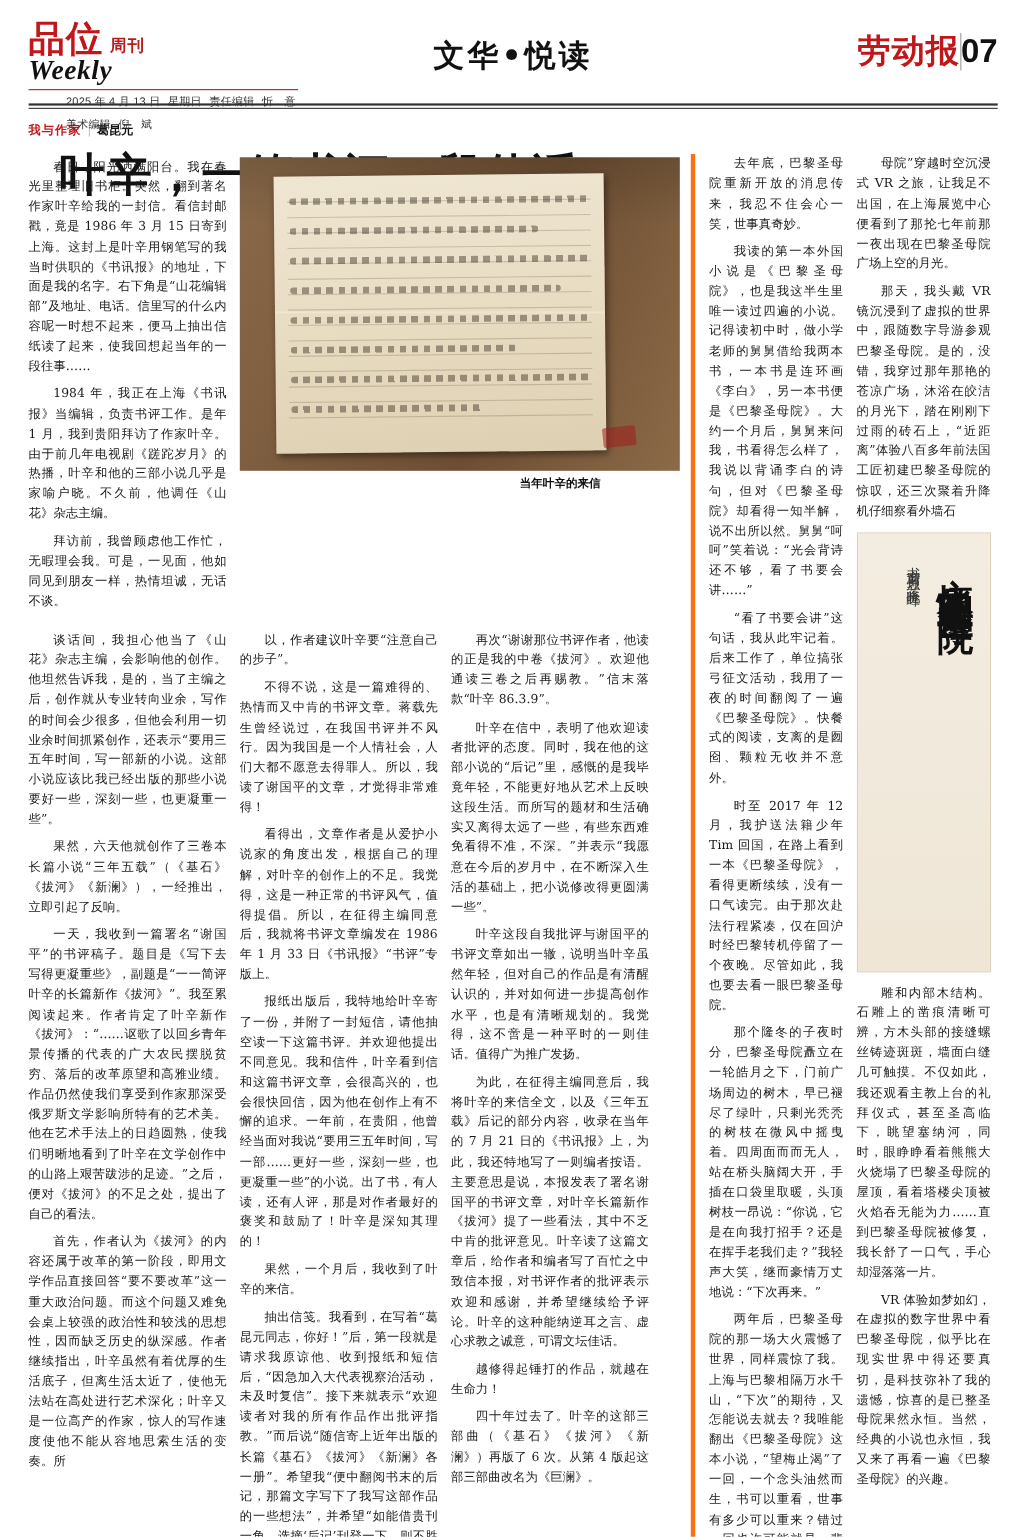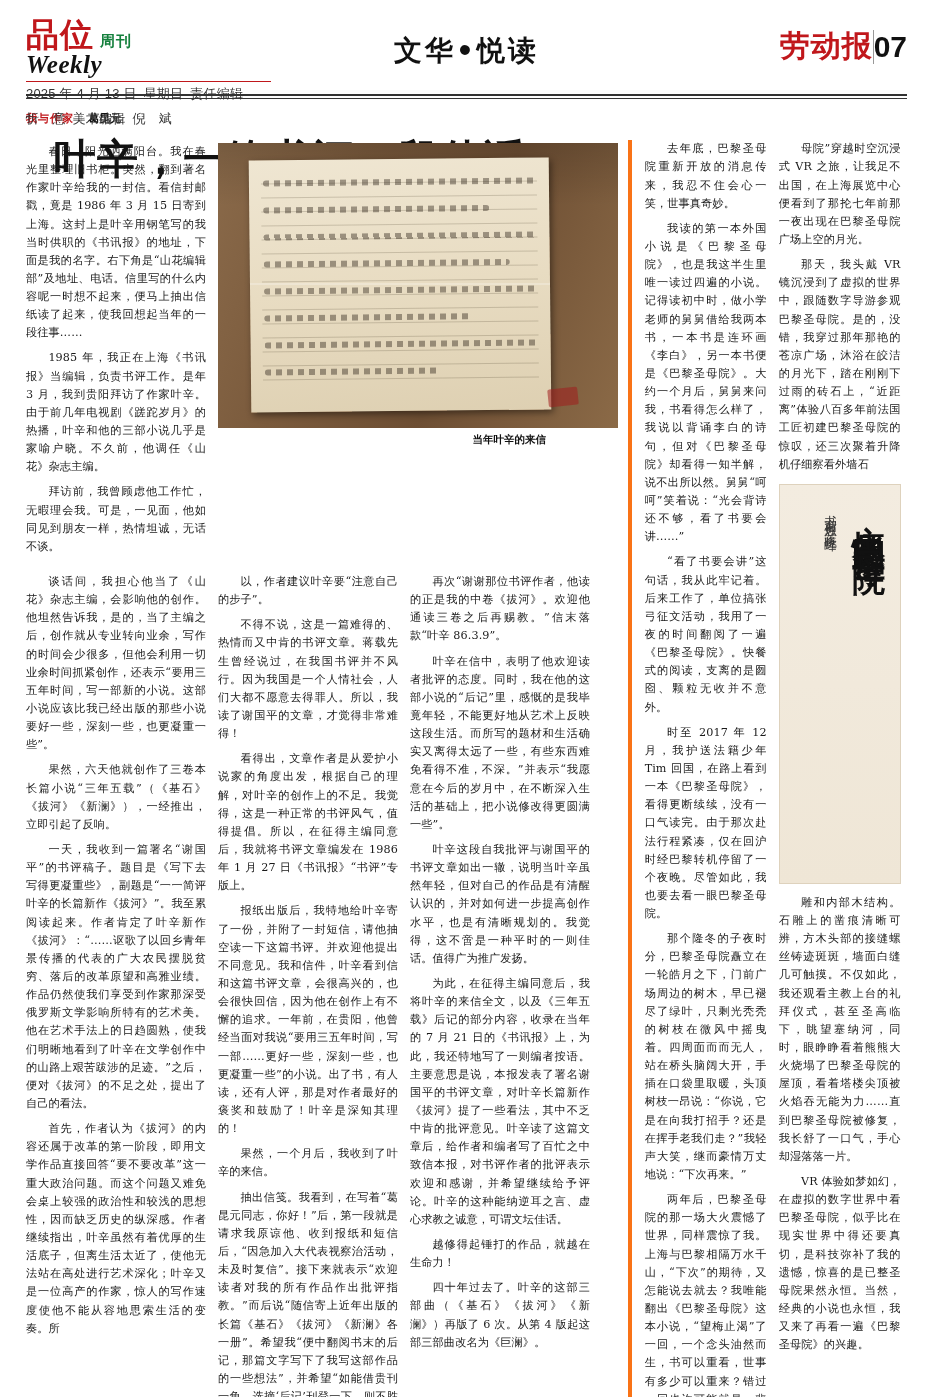--- a/index.html
+++ b/index.html
@@ -43,48 +43,49 @@
   .mast-logo .big {
     font-family: "DejaVu Serif", serif;
     font-weight: bold;
     font-size: 33px;
     color: #c0171b;
     letter-spacing: 1px;
     line-height: 1;
   }
   .mast-logo .zk {
     font-size: 15px;
-    color: #15803d;
+    color: #b91c1c;
     font-weight: bold;
     letter-spacing: 1px;
   }
   .mast-weekly {
     font-family: "Liberation Serif", serif;
     font-weight: bold;
     font-style: italic;
     font-size: 25px;
     color: #111;
     line-height: 1;
     margin-top: 1px;
     letter-spacing: 0.5px;
   }
   .mast-rule {
     border-top: 1px solid #c0171b;
     margin-top: 4px;
     width: 245px;
   }
   .mast-meta {
     font-family: "Liberation Sans", sans-serif;
-    font-size: 13px;
+    font-size: 10px;
     color: #333;
     margin-top: 3px;
     letter-spacing: 0.2px;
     display: flex;
     gap: 7px;
     flex-wrap: wrap;
+    margin-left: 34px;
   }
   .mast-center {
     flex: 1;
     text-align: center;
     padding-top: 14px;
   }
   .mast-center .sec {
     font-family: "DejaVu Serif", serif;
     font-size: 28px;
     font-weight: bold;
@@ -373,21 +374,21 @@
 
   <div class="headline">叶辛，一篇书评一段佳话</div>
 
   <div class="content">
 
     <div class="left-zone">
 
       <div class="top-row">
         <div class="top-col">
           <p class="tx">春日，阳光洒满阳台。我在春光里整理旧书柜。突然，翻到著名作家叶辛给我的一封信。看信封邮戳，竟是 1986 年 3 月 15 日寄到上海。这封上是叶辛用钢笔写的我当时供职的《书讯报》的地址，下面是我的名字。右下角是“山花编辑部”及地址、电话。信里写的什么内容呢一时想不起来，便马上抽出信纸读了起来，使我回想起当年的一段往事……</p>
-          <p class="tx">1985 年，我正在上海《书讯报》当编辑，负责书评工作。是年 3 月，我到贵阳拜访了作家叶辛。由于前几年电视剧《蹉跎岁月》的热播，叶辛和他的三部小说几乎是家喻户晓。不久前，他调任《山花》杂志主编。</p>
+          <p class="tx">1984 年，我正在上海《书讯报》当编辑，负责书评工作。是年 1 月，我到贵阳拜访了作家叶辛。由于前几年电视剧《蹉跎岁月》的热播，叶辛和他的三部小说几乎是家喻户晓。不久前，他调任《山花》杂志主编。</p>
           <p class="tx">拜访前，我曾顾虑他工作忙，无暇理会我。可是，一见面，他如同见到朋友一样，热情坦诚，无话不谈。</p>
         </div>
 
         <div class="photo-box">
           <div class="photo">
             <div class="letter">
               <div class="ln"></div>
                 <div class="ln"></div>
                 <div class="ln"></div>
               <div class="ln"></div>
@@ -421,21 +422,21 @@
       <div class="cols3">
         <div class="c">
           <p class="tx">谈话间，我担心他当了《山花》杂志主编，会影响他的创作。他坦然告诉我，是的，当了主编之后，创作就从专业转向业余，写作的时间会少很多，但他会利用一切业余时间抓紧创作，还表示“要用三五年时间，写一部新的小说。这部小说应该比我已经出版的那些小说要好一些，深刻一些，也更凝重一些”。</p>
           <p class="tx">果然，六天他就创作了三卷本长篇小说“三年五载”（《基石》《拔河》《新澜》），一经推出，立即引起了反响。</p>
           <p class="tx">一天，我收到一篇署名“谢国平”的书评稿子。题目是《写下去　写得更凝重些》，副题是“一一简评叶辛的长篇新作《拔河》”。我至累阅读起来。作者肯定了叶辛新作《拔河》：“……讴歌了以回乡青年景传播的代表的广大农民摆脱贫穷、落后的改革原望和高雅业绩。作品仍然使我们享受到作家那深受俄罗斯文学影响所特有的艺术美。他在艺术手法上的日趋圆熟，使我们明晰地看到了叶辛在文学创作中的山路上艰苦跋涉的足迹。”之后，便对《拔河》的不足之处，提出了自己的看法。</p>
           <p class="tx">首先，作者认为《拔河》的内容还属于改革的第一阶段，即用文学作品直接回答“要不要改革”这一重大政治问题。而这个问题又难免会桌上较强的政治性和较浅的思想性，因而缺乏历史的纵深感。作者继续指出，叶辛虽然有着优厚的生活底子，但离生活太近了，使他无法站在高处进行艺术深化；叶辛又是一位高产的作家，惊人的写作速度使他不能从容地思索生活的变奏。所</p>
         </div>
         <div class="c">
           <p class="tx">以，作者建议叶辛要“注意自己的步子”。</p>
           <p class="tx">不得不说，这是一篇难得的、热情而又中肯的书评文章。蒋载先生曾经说过，在我国书评并不风行。因为我国是一个人情社会，人们大都不愿意去得罪人。所以，我读了谢国平的文章，才觉得非常难得！</p>
-          <p class="tx">看得出，文章作者是从爱护小说家的角度出发，根据自己的理解，对叶辛的创作上的不足。我觉得，这是一种正常的书评风气，值得提倡。所以，在征得主编同意后，我就将书评文章编发在 1986 年 1 月 27 日《书讯报》“书评”专版上。</p>
+          <p class="tx">看得出，文章作者是从爱护小说家的角度出发，根据自己的理解，对叶辛的创作上的不足。我觉得，这是一种正常的书评风气，值得提倡。所以，在征得主编同意后，我就将书评文章编发在 1986 年 1 月 33 日《书讯报》“书评”专版上。</p>
           <p class="tx">报纸出版后，我特地给叶辛寄了一份，并附了一封短信，请他抽空读一下这篇书评。并欢迎他提出不同意见。我和信件，叶辛看到信和这篇书评文章，会很高兴的，也会很快回信，因为他在创作上有不懈的追求。一年前，在贵阳，他曾经当面对我说“要用三五年时间，写一部……更好一些，深刻一些，也更凝重一些”的小说。出了书，有人读，还有人评，那是对作者最好的褒奖和鼓励了！叶辛是深知其理的！</p>
           <p class="tx">果然，一个月后，我收到了叶辛的来信。</p>
           <p class="tx">抽出信笺。我看到，在写着“葛昆元同志，你好！”后，第一段就是请求我原谅他、收到报纸和短信后，“因急加入大代表视察治活动，未及时复信”。接下来就表示“欢迎读者对我的所有作品作出批评指教。”而后说“随信寄上近年出版的长篇《基石》《拔河》《新澜》各一册”。希望我“便中翻阅书末的后记，那篇文字写下了我写这部作品的一些想法”，并希望“如能借贵刊一角，选摘‘后记’刊登一下，则不胜感激之至”。最后，</p>
         </div>
         <div class="c">
           <p class="tx">再次“谢谢那位书评作者，他读的正是我的中卷《拔河》。欢迎他通读三卷之后再赐教。”信末落款“叶辛 86.3.9”。</p>
           <p class="tx">叶辛在信中，表明了他欢迎读者批评的态度。同时，我在他的这部小说的“后记”里，感慨的是我毕竟年轻，不能更好地从艺术上反映这段生活。而所写的题材和生活确实又离得太远了一些，有些东西难免看得不准，不深。”并表示“我愿意在今后的岁月中，在不断深入生活的基础上，把小说修改得更圆满一些”。</p>
           <p class="tx">叶辛这段自我批评与谢国平的书评文章如出一辙，说明当叶辛虽然年轻，但对自己的作品是有清醒认识的，并对如何进一步提高创作水平，也是有清晰规划的。我觉得，这不啻是一种平时的一则佳话。值得广为推广发扬。</p>
           <p class="tx">为此，在征得主编同意后，我将叶辛的来信全文，以及《三年五载》后记的部分内容，收录在当年的 7 月 21 日的《书讯报》上，为此，我还特地写了一则编者按语。主要意思是说，本报发表了署名谢国平的书评文章，对叶辛长篇新作《拔河》提了一些看法，其中不乏中肯的批评意见。叶辛读了这篇文章后，给作者和编者写了百忙之中致信本报，对书评作者的批评表示欢迎和感谢，并希望继续给予评论。叶辛的这种能纳逆耳之言、虚心求教之诚意，可谓文坛佳话。</p>
           <p class="tx">越修得起锤打的作品，就越在生命力！</p>

